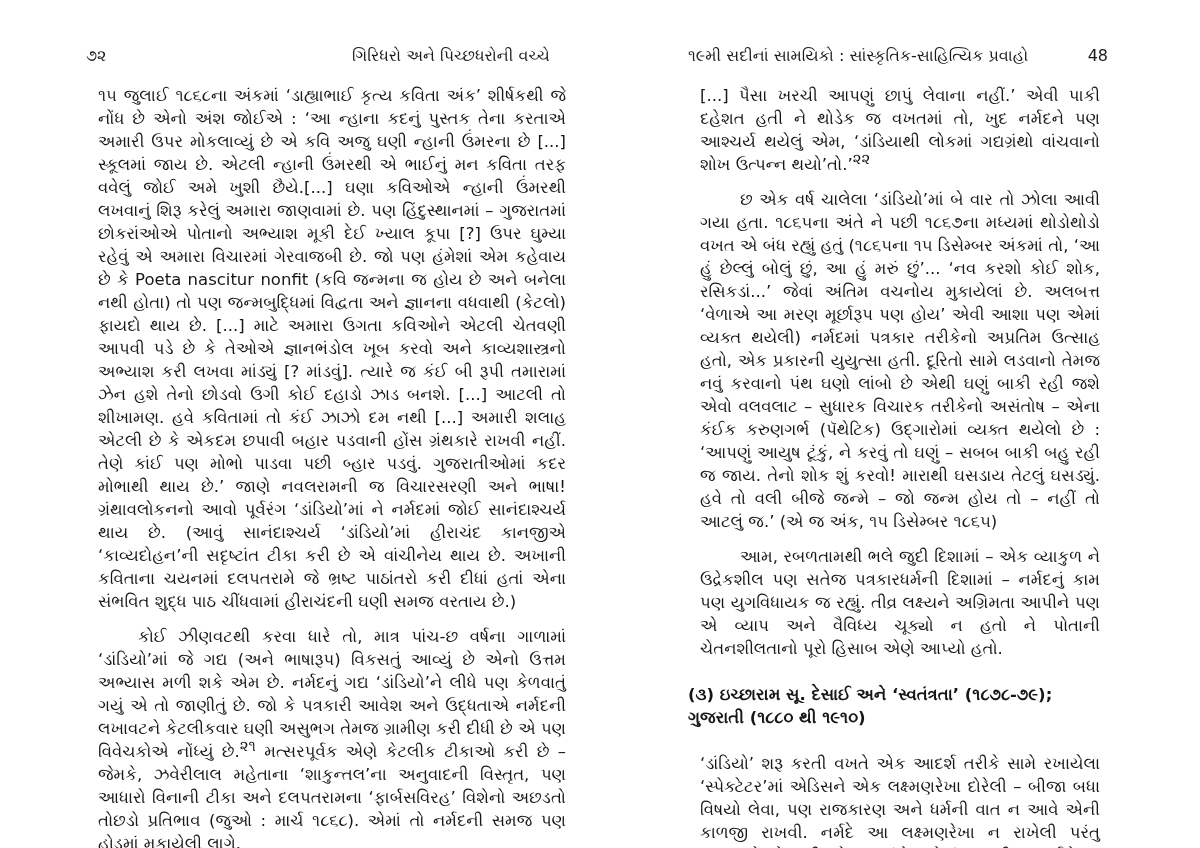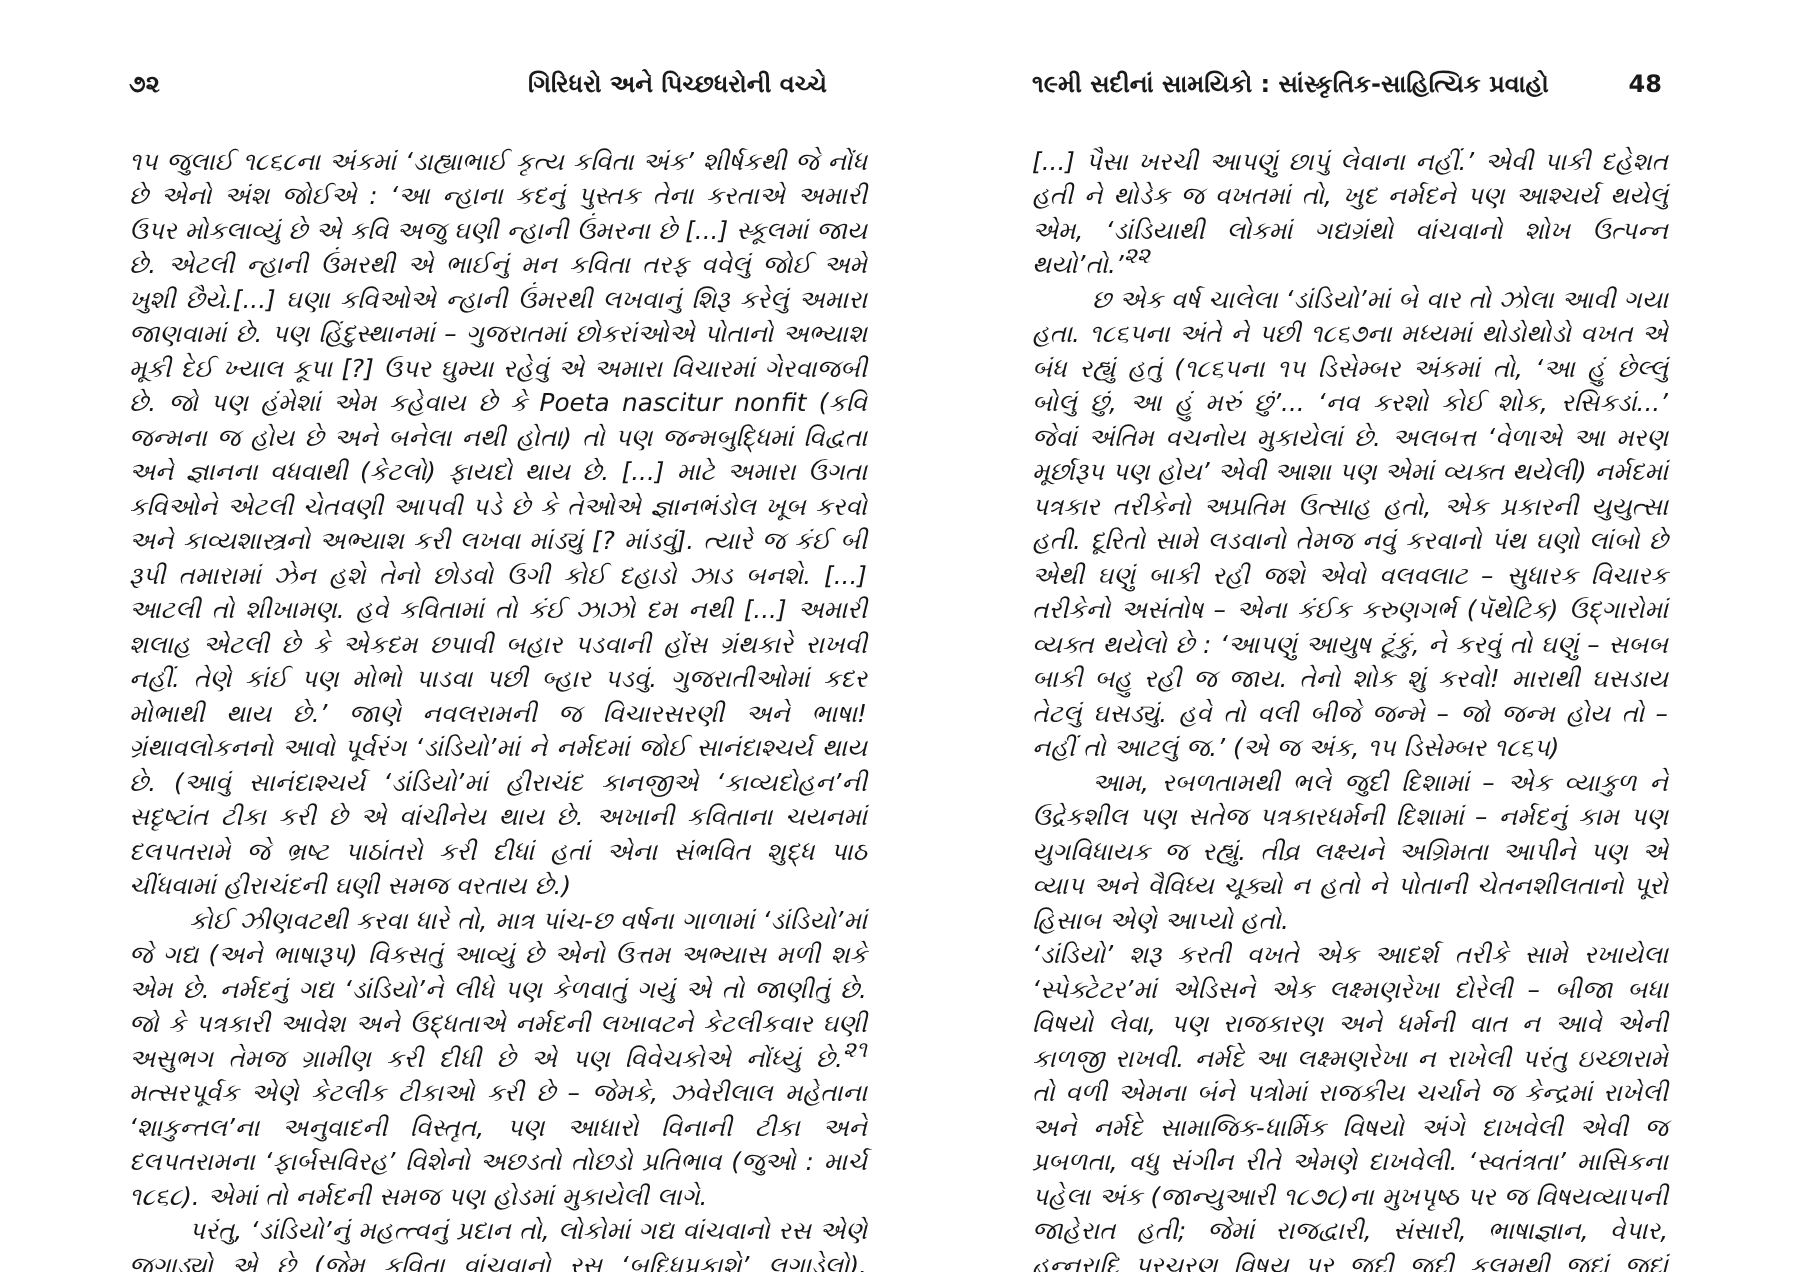--- a/index.html
+++ b/index.html
@@ -8,30 +8,30 @@
     background:#ffffff; color:#161616;
     font-family:"DejaVu Sans", sans-serif;
   }
   .spread { position:relative; width:1200px; height:848px; background:#ffffff; }
 
   .page { position:absolute; top:46px; }
   .page-left  { left:86px;  width:492px; }
   .page-right { left:688px; width:424px; }
 
   .running-head {
-    position:relative; height:24px; margin-bottom:26px;
-    font-size:16px; color:#1a1a1a; white-space:nowrap;font-weight:bold;
+    position:relative; height:24px; margin-bottom:14px;
+    font-size:16px; color:#1a1a1a; white-space:nowrap;
   }
   .page-left  .folio  { position:absolute; left:0; top:0; }
   .page-left  .rtitle { position:absolute; left:266px; top:0; }
   .page-right .rtitle { position:absolute; left:0; top:0; }
   .page-right .folio  { position:absolute; right:4px; top:0; }
 
   .body-text { font-size:16.5px; line-height:23px; text-align:justify; }
-  .body-text p { margin:0;font-style:italic; }
+  .body-text p { margin:12px; }
   .body-text p.indent { text-indent:40px; }
   .body-text sup {
     font-size:15px; line-height:0; vertical-align:super; letter-spacing:0;
   }
   .section-heading {
     font-size:16.5px; font-weight:bold; line-height:23px;
     margin:23px 0 23px 0; text-align:left;
   }
 </style>
 </head>
@@ -53,17 +53,18 @@
 
   <section class="page page-right">
     <header class="running-head">
       <span class="rtitle">૧૯મી સદીનાં સામયિકો : સાંસ્કૃતિક-સાહિત્યિક પ્રવાહો</span>
       <span class="folio">48</span>
     </header>
     <div class="body-text">
         <p class=""><span>[...] પૈસા ખરચી આપણું છાપું લેવાના નહીં.’ એવી પાકી દહેશત હતી ને થોડેક જ વખતમાં તો, ખુદ નર્મદને પણ આશ્ચર્ય થયેલું એમ, ‘ડાંડિયાથી લોકમાં ગદ્યગ્રંથો વાંચવાનો શોખ ઉત્પન્ન થયો’તો.’</span><sup>૨૨</sup></p>
         <p class="indent"><span>છ એક વર્ષ ચાલેલા ‘ડાંડિયો’માં બે વાર તો ઝોલા આવી ગયા હતા. ૧૮૬૫ના અંતે ને પછી ૧૮૬૭ના મધ્યમાં થોડોથોડો વખત એ બંધ રહ્યું હતું (૧૮૬૫ના ૧૫ ડિસેમ્બર અંકમાં તો, ‘આ હું છેલ્લું બોલું છું, આ હું મરું છું’... ‘નવ કરશો કોઈ શોક, રસિકડાં...’ જેવાં અંતિમ વચનોય મુકાયેલાં છે. અલબત્ત ‘વેળાએ આ મરણ મૂર્છારૂપ પણ હોય’ એવી આશા પણ એમાં વ્યક્ત થયેલી) નર્મદમાં પત્રકાર તરીકેનો અપ્રતિમ ઉત્સાહ હતો, એક પ્રકારની યુયુત્સા હતી. દૂરિતો સામે લડવાનો તેમજ નવું કરવાનો પંથ ઘણો લાંબો છે એથી ઘણું બાકી રહી જશે એવો વલવલાટ – સુધારક વિચારક તરીકેનો અસંતોષ – એના કંઈક કરુણગર્ભ (પૅથેટિક) ઉદ્ગારોમાં વ્યક્ત થયેલો છે : ‘આપણું આયુષ ટૂંકું, ને કરવું તો ઘણું – સબબ બાકી બહુ રહી જ જાય. તેનો શોક શું કરવો! મારાથી ઘસડાય તેટલું ઘસડ્યું. હવે તો વલી બીજે જન્મે – જો જન્મ હોય તો – નહીં તો આટલું જ.’ (એ જ અંક, ૧૫ ડિસેમ્બર ૧૮૬૫)</span></p>
         <p class="indent"><span>આમ, રબળતામથી ભલે જુદી દિશામાં – એક વ્યાકુળ ને ઉદ્રેકશીલ પણ સતેજ પત્રકારધર્મની દિશામાં – નર્મદનું કામ પણ યુગવિધાયક જ રહ્યું. તીવ્ર લક્ષ્યને અગ્રિમતા આપીને પણ એ વ્યાપ અને વૈવિધ્ય ચૂક્યો ન હતો ને પોતાની ચેતનશીલતાનો પૂરો હિસાબ એણે આપ્યો હતો.</span></p>
+        <h2 class="section-heading">(૩) ઇચ્છારામ સૂ. દેસાઈ અને ‘સ્વતંત્રતા’ (૧૮૭૮-૭૯); ગુજરાતી (૧૮૮૦ થી ૧૯૧૦)</h2>
         <p class=""><span>‘ડાંડિયો’ શરૂ કરતી વખતે એક આદર્શ તરીકે સામે રખાયેલા ‘સ્પેક્ટેટર’માં એડિસને એક લક્ષ્મણરેખા દોરેલી – બીજા બધા વિષયો લેવા, પણ રાજકારણ અને ધર્મની વાત ન આવે એની કાળજી રાખવી. નર્મદે આ લક્ષ્મણરેખા ન રાખેલી પરંતુ ઇચ્છારામે તો વળી એમના બંને પત્રોમાં રાજકીય ચર્ચાને જ કેન્દ્રમાં રાખેલી અને નર્મદે સામાજિક-ધાર્મિક વિષયો અંગે દાખવેલી એવી જ પ્રબળતા, વધુ સંગીન રીતે એમણે દાખવેલી. ‘સ્વતંત્રતા’ માસિકના પહેલા અંક (જાન્યુઆરી ૧૮૭૮)ના મુખપૃષ્ઠ પર જ વિષયવ્યાપની જાહેરાત હતી; જેમાં રાજદ્વારી, સંસારી, ભાષાજ્ઞાન, વેપાર, હુન્નરાદિ પરચુરણ વિષય પર જુદી જુદી કલમથી જુદાં જુદાં વિષયો લખવામાં આવશે.’</span></p>
       </div>
   </section>
 
 </div>
 
 </body></html>

